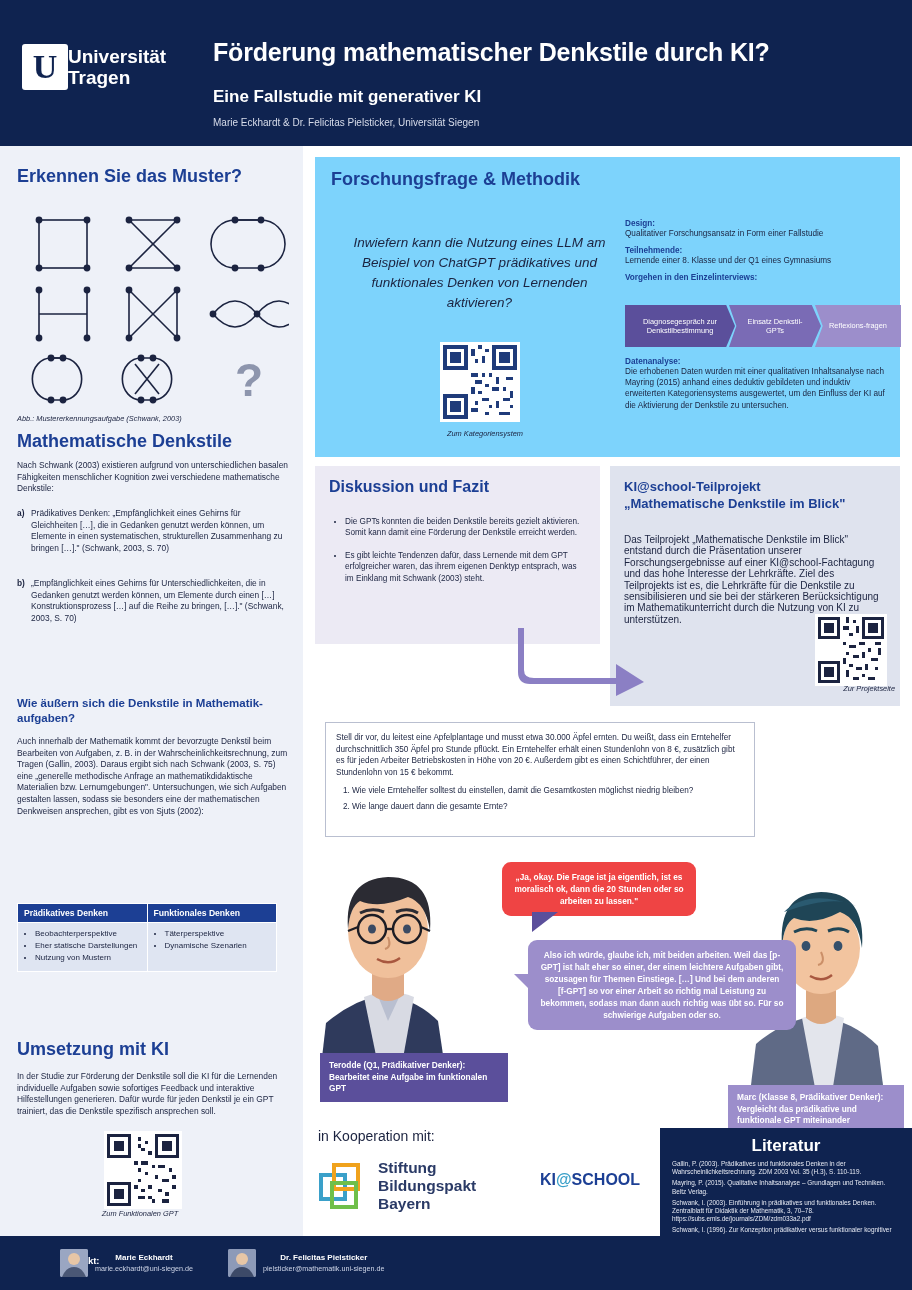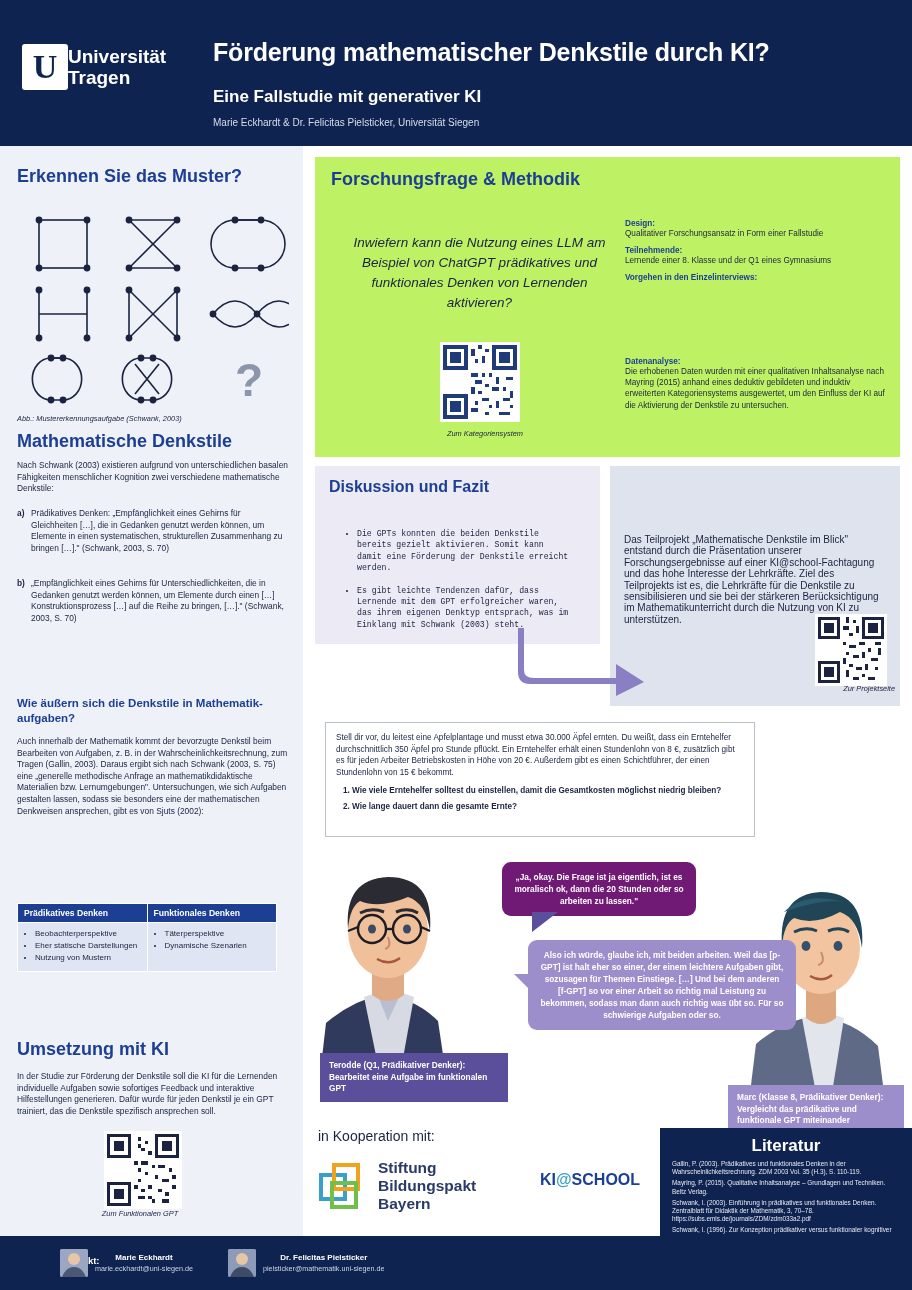--- a/index.html
+++ b/index.html
@@ -71,21 +71,21 @@
   table.sjuts li { margin-bottom:1px; line-height:11px; }
 
   
   .qr { background:#ffffff; padding:3px; display:inline-block; }
   .qr svg { display:block; }
   .qr-cap { font-size:7.4px; font-style:italic; text-align:center; }
 
   
   .rq-box {
     position:absolute; left:315px; top:157px; width:585px; height:300px;
-    background:#bef264;
+    background:#7dd3fc;
   }
   .rq-title { position:absolute; left:16px; top:12px; color:#1c3f94; font-size:18px; font-weight:bold; }
   .rq-question {
     position:absolute; left:22px; top:76px; width:285px;
     text-align:center; font-size:13.5px; font-style:italic; line-height:20px; color:#1b2340;
   }
   .rq-qr { position:absolute; left:125px; top:185px; }
   .rq-qr-cap { position:absolute; left:80px; top:272px; width:180px; }
 
   .meta { position:absolute; left:310px; top:62px; width:265px; }
@@ -101,44 +101,44 @@
   .chev1 { left:0; width:110px; background:#5b4f9b; clip-path:polygon(0 0, 92% 0, 100% 50%, 92% 100%, 0 100%); }
   .chev2 { left:104px; width:92px; background:#7a6bb5; clip-path:polygon(0 0, 90% 0, 100% 50%, 90% 100%, 0 100%, 8% 50%); }
   .chev3 { left:190px; width:86px; background:#9c8ecb; clip-path:polygon(0 0, 100% 0, 100% 100%, 0 100%, 9% 50%); }
 
   .analysis { position:absolute; left:310px; top:200px; width:268px; }
 
   
   .disk-box { position:absolute; left:315px; top:466px; width:285px; height:178px; background:#eceaf4; }
   .disk-title { position:absolute; left:14px; top:12px; color:#1c3f94; font-size:16px; font-weight:bold; }
   .disk-list { position:absolute; left:14px; top:46px; width:258px; font-size:8.2px; line-height:11.4px; }
-  .disk-list ul { margin:16px; padding-left:12px;font-family:Liberation Mono, monospace; }
+  .disk-list ul { margin:4px; padding-left:12px; }
   .disk-list li { margin-bottom:11px; }
 
   
   .kis-box { position:absolute; left:610px; top:466px; width:290px; height:240px; background:#dfe3ee; }
   .kis-title { position:absolute; left:14px; top:12px; width:265px; color:#1c3f94; font-size:13px; font-weight:bold; line-height:17px; }
   .kis-txt { position:absolute; left:14px; top:68px; width:262px; font-size:10px; line-height:11.4px; }
   .kis-qr { position:absolute; left:205px; top:148px; }
   .kis-qr-cap { position:absolute; left:180px; top:218px; width:105px; text-align:right; }
 
   .arrow { position:absolute; left:518px; top:626px; width:130px; height:70px; }
 
   
   .task-box {
     position:absolute; left:325px; top:722px; width:430px; min-height:115px;
     background:#ffffff; border:1px solid #b9bfd0; padding:9px 10px;
     font-size:8.2px; line-height:11.6px;
   }
-  .task-box ol { margin:7px 0 0 0; padding-left:16px;font-weight:bold; }
+  .task-box ol { margin:7px 0 0 0; padding-left:16px; }
   .task-box li { margin-bottom:4px; }
 
   
   .bubble { position:absolute; color:#ffffff; font-size:8.3px; line-height:12px; padding:9px 12px; border-radius:9px; }
-  .bubble.purple-dark { background:#701a75; }
+  .bubble.purple-dark { background:#ef4444; }
   .bubble.purple-light { background:#9c8ecb; }
   .bubble .tail { position:absolute; width:0; height:0; }
 
   .b1 { left:502px; top:862px; width:194px; text-align:center; font-weight:bold; }
   .b1 .tail { left:30px; bottom:-16px; border-left:0 solid transparent; border-right:26px solid transparent; border-top:20px solid #5b4f9b; }
   .b2 { left:528px; top:940px; width:268px; text-align:center; font-weight:bold; }
   .b2 .tail { left:-14px; top:34px; border-top:0 solid transparent; border-bottom:22px solid transparent; border-right:22px solid #9c8ecb; }
 
   .name-plate { position:absolute; color:#ffffff; font-size:8.3px; font-weight:bold; line-height:11.6px; padding:7px 9px; }
   .np1 { left:320px; top:1053px; width:188px; background:#5b4f9b; }
@@ -431,38 +431,47 @@
     <div class="rq-qr-cap qr-cap">Zum Kategoriensystem</div>
 
     <div class="meta">
       <div class="lbl">Design:</div>
       <div class="val" style="margin-bottom:7px;">Qualitativer Forschungsansatz in Form einer Fallstudie</div>
       <div class="lbl">Teilnehmende:</div>
       <div class="val" style="margin-bottom:7px;">Lernende einer 8. Klasse und der Q1 eines Gymnasiums</div>
       <div class="lbl">Vorgehen in den Einzelinterviews:</div>
     </div>
 
+    <div class="chevrons">
+      <div class="chev chev1">Diagnosegespräch zur Denkstilbestimmung</div>
+      <div class="chev chev2">Einsatz Denkstil-GPTs</div>
+      <div class="chev chev3">Reflexions-fragen</div>
+    </div>
 
     <div class="analysis">
       <div class="lbl" style="font-size:8.2px; font-weight:bold; color:#1c3f94;">Datenanalyse:</div>
       <div class="val" style="font-size:8.2px; line-height:11.2px;">Die erhobenen Daten wurden mit einer qualitativen Inhaltsanalyse nach Mayring (2015) anhand eines deduktiv gebildeten und induktiv erweiterten Kategoriensystems ausgewertet, um den Einfluss der KI auf die Aktivierung der Denkstile zu untersuchen.</div>
     </div>
   </div>
 
   <div class="disk-box">
     <div class="disk-title">Diskussion und Fazit</div>
     <div class="disk-list">
       <ul>
         <li>Die GPTs konnten die beiden Denkstile bereits gezielt aktivieren. Somit kann damit eine Förderung der Denkstile erreicht werden.</li>
         <li>Es gibt leichte Tendenzen dafür, dass Lernende mit dem GPT erfolgreicher waren, das ihrem eigenen Denktyp entsprach, was im Einklang mit Schwank (2003) steht.</li>
       </ul>
     </div>
   </div>
 
   <div class="kis-box">
+    <div class="kis-title">
+      <div>KI@school-Teilprojekt</div>
+      <div>„Mathematische Denkstile im Blick"</div>
+    </div>
     <div class="kis-txt">Das Teilprojekt „Mathematische Denkstile im Blick" entstand durch die Präsentation unserer Forschungsergebnisse auf einer KI@school-Fachtagung und das hohe Interesse der Lehrkräfte. Ziel des Teilprojekts ist es, die Lehrkräfte für die Denkstile zu sensibilisieren und sie bei der stärkeren Berücksichtigung im Mathematikunterricht durch die Nutzung von KI zu unterstützen.</div>
     <div class="kis-qr qr">
       <svg width="66" height="66" viewBox="0 0 21 21" shape-rendering="crispEdges">
         <rect width="21" height="21" fill="#ffffff"></rect>
         <g fill="#1b2340">
           <rect x="0" y="0" width="7" height="1"></rect>
             <rect x="0" y="6" width="7" height="1"></rect>
           <rect x="0" y="0" width="1" height="7"></rect>
             <rect x="6" y="0" width="1" height="7"></rect>
           <rect x="2" y="2" width="3" height="3"></rect>

